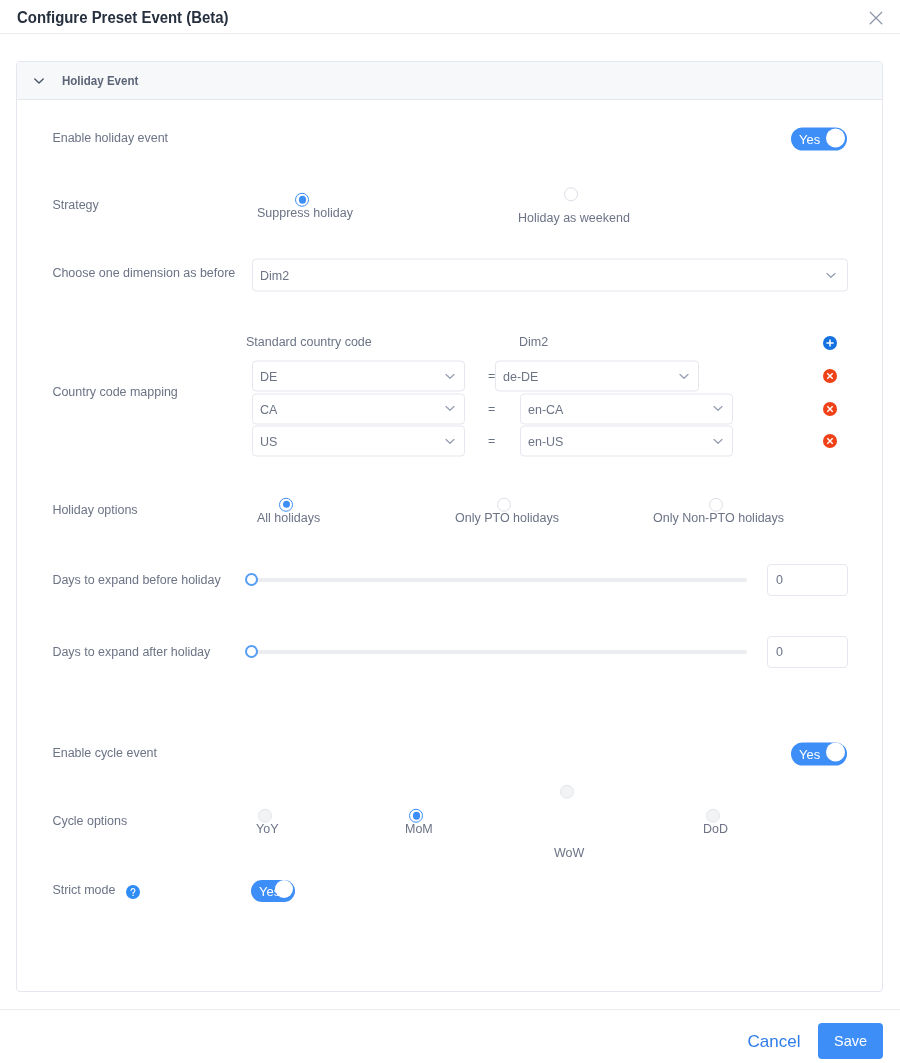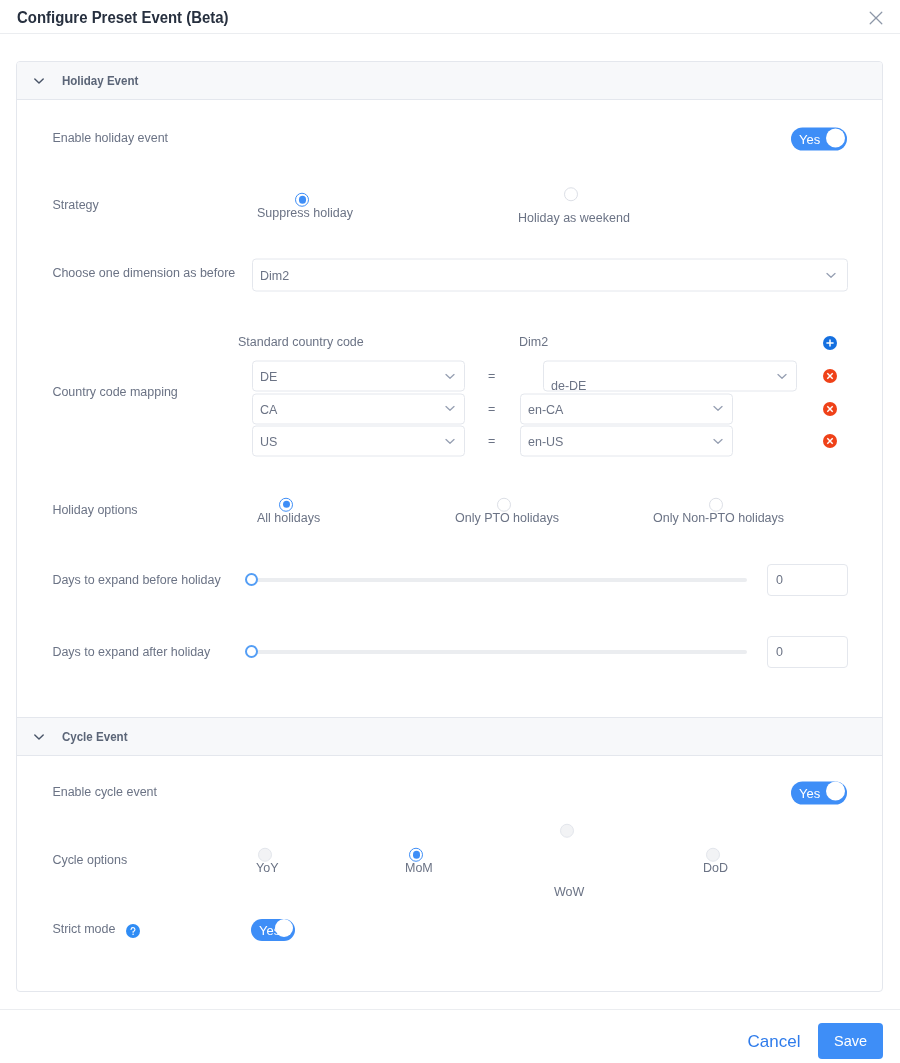--- a/index.html
+++ b/index.html
@@ -178,40 +178,40 @@
         <div class="sel" style="left:235px; top:175px; width:596px; height:33px;">
           <span class="sel-val">Dim2</span>
           <span class="sel-caret">
             <svg width="10" height="6" viewBox="0 0 10 6">
                   <path d="M1 1 L5 4.8 L9 1" stroke="#97a0b3" stroke-width="1.3" fill="none" stroke-linecap="round" stroke-linejoin="round"></path>
                 </svg>
           </span>
         </div>
 
         <div class="row-label" style="top:291.5px;">Country code mapping</div>
-        <div class="colhead" style="left:221px; top:242px;text-align:right;">Standard country code</div>
+        <div class="colhead" style="left:229px; top:242px;text-align:right;">Standard country code</div>
         <div class="colhead" style="left:502px; top:242px;">Dim2</div>
         <div class="circ-btn add" style="left:806px; top:242.8px;">
           <svg width="14" height="14" viewBox="0 0 14 14">
                 <circle cx="7" cy="7" r="7" fill="#1570e0"></circle>
                 <path d="M7 3.4 V10.6 M3.4 7 H10.6" stroke="#fff" stroke-width="1.5" stroke-linecap="butt"></path>
               </svg>
         </div>
 
         <div id="mapping-rows">
               <div class="sel sel-sm" style="left:235px; top:276px; width:213px; height:31px;">
                 <span class="sel-val">DE</span>
                 <span class="sel-caret">
                   <svg width="10" height="6" viewBox="0 0 10 6">
                     <path d="M1 1 L5 4.8 L9 1" stroke="#97a0b3" stroke-width="1.3" fill="none" stroke-linecap="round" stroke-linejoin="round"></path>
                   </svg>
                 </span>
               </div>
               <div class="eq" style="left:471px; top:276px;">=</div>
-              <div class="sel sel-sm" style="left:526px; top:276px; width:254px; height:31px;align-items:flex-end;">
+              <div class="sel sel-sm" style="left:478px; top:276px; width:204px; height:31px;">
                 <span class="sel-val">de-DE</span>
                 <span class="sel-caret">
                   <svg width="10" height="6" viewBox="0 0 10 6">
                     <path d="M1 1 L5 4.8 L9 1" stroke="#97a0b3" stroke-width="1.3" fill="none" stroke-linecap="round" stroke-linejoin="round"></path>
                   </svg>
                 </span>
               </div>
               <div class="circ-btn del" style="left:806px; top:276px;">
                 <svg width="14" height="14" viewBox="0 0 14 14">
                   <circle cx="7" cy="7" r="7" fill="#ef4118"></circle>
@@ -288,28 +288,20 @@
 
         <div class="row-label" style="top:551.5px;">Days to expand after holiday</div>
         <div class="slider" style="left:234px; top:551.5px; width:496px;">
           <span class="sl-knob"></span>
         </div>
         <div class="numbox" style="left:750px; top:552px; width:81px; height:32px;">0</div>
       </div>
     </div>
 
     <div class="panel">
-      <div class="panel-head" style="border-top:1px solid #e4e7ed; height:39px;">
-        <div class="panel-head-caret">
-          <svg width="10" height="6" viewBox="0 0 10 6">
-                <path d="M0.8 0.9 L5 5.1 L9.2 0.9" stroke="#4a5568" stroke-width="1.4" fill="none" stroke-linecap="round" stroke-linejoin="round"></path>
-              </svg>
-        </div>
-        <div class="panel-head-title">Cycle Event</div>
-      </div>
       <div class="panel-body" style="height:236px;">
 
         <div class="row-label" style="top:35.5px;">Enable cycle event</div>
         <div class="toggle" style="left:774px; top:36px; width:56px; height:23px;">
           <span class="tg-text">Yes</span>
           <span class="tg-knob" style="width:19px;height:19px;left:35px;top:0px;"></span>
         </div>
 
         <div class="row-label" style="top:104px;">Cycle options</div>
         <div class="radio off" style="left:234px; top:104px;">

